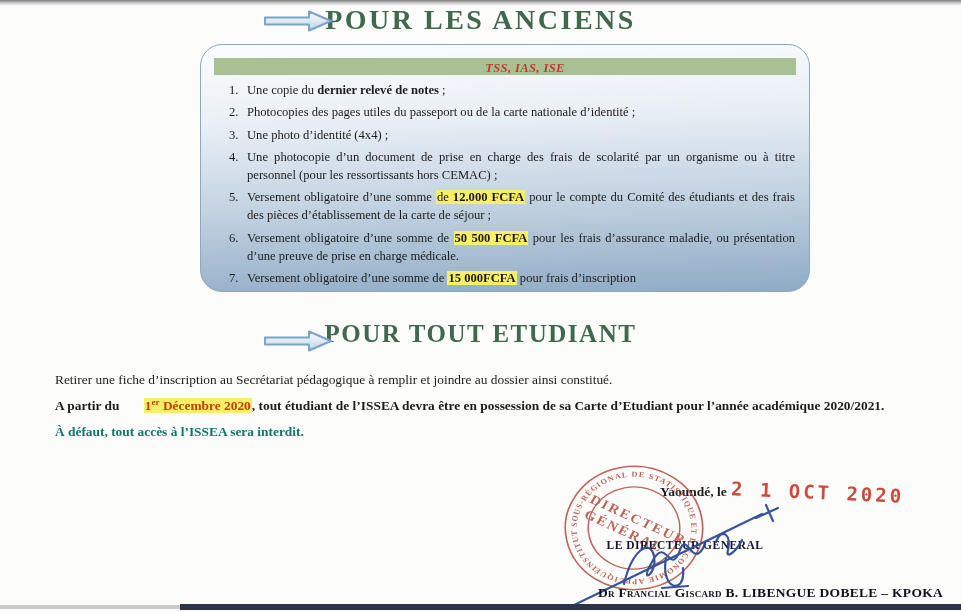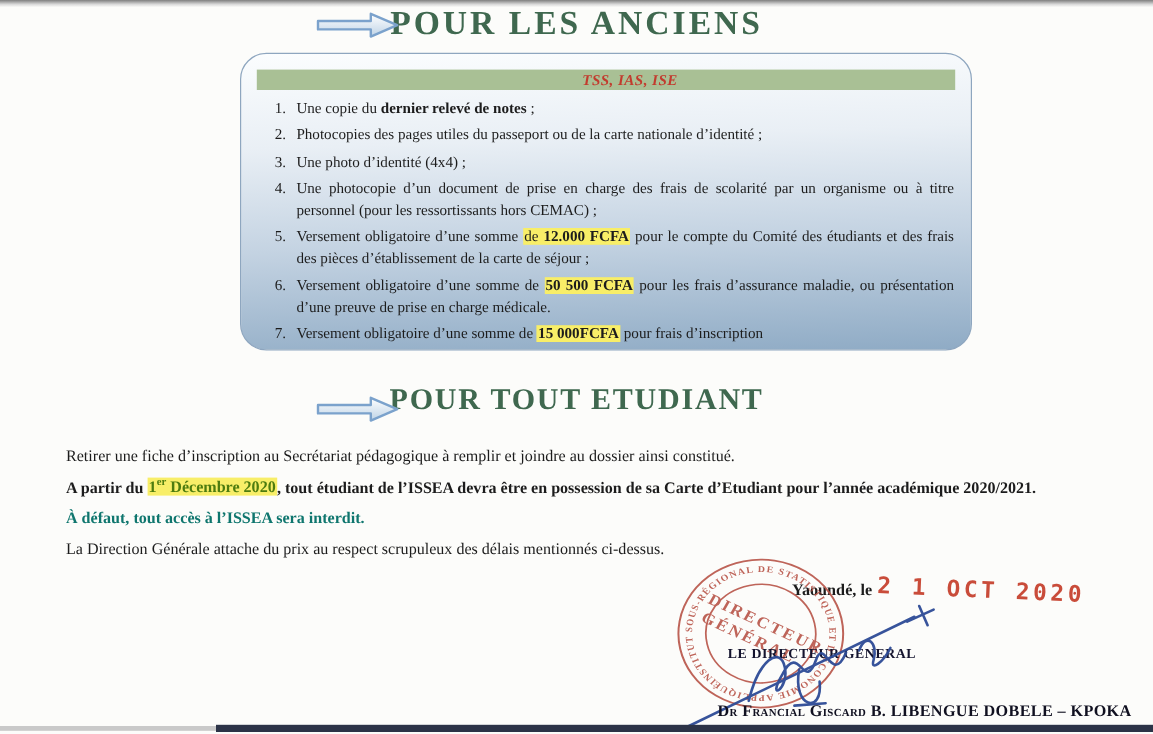--- a/index.html
+++ b/index.html
@@ -43,21 +43,21 @@
   .req-list .num{position:absolute;left:0;top:0;}
   .hl{background:#f8ee68;padding:0 1px;}
   b{font-weight:bold;}
 
   
   .body-text{margin:12px 20px 0 55px;}
   .body-text p{margin:0 0 6.5px 0;font-size:13.4px;line-height:1.45;}
   .p-just{text-align:justify;}
   .p-bold{font-weight:bold;}
   .p-red{color:#0f766e;font-weight:bold;}
-  .date-hl{color:#4d7c0f;}
+  .date-hl{color:#c2410c;margin-left:21px;}
   .date-hl sup{font-size:9px;}
 
   
   .place-line{position:absolute;left:660px;top:484px;font-size:13.5px;font-weight:600;}
   .date-stamp{
     position:absolute;left:731px;top:481px;color:#c94c3a;
     font-family:"DejaVu Sans Mono",monospace;font-weight:bold;font-size:19px;
     letter-spacing:3px;transform:rotate(2.5deg);white-space:nowrap;
   }
   .stamp-svg{position:absolute;left:556px;top:458px;opacity:.92;}
@@ -109,21 +109,20 @@
         <path d="M3 9.5 H47 V3.5 L69 13 L47 22.5 V16.5 H3 Z" fill="url(#ag)" stroke="#7ba2cc" stroke-width="2" stroke-linejoin="round"></path>
       </svg>
     </span>
     <span class="sec-title">POUR TOUT ETUDIANT</span>
   </div>
 
   <div class="body-text">
     <p>Retirer une fiche d’inscription au Secrétariat pédagogique à remplir et joindre au dossier ainsi constitué.</p>
     <p class="p-bold"><span>A partir du </span><span class="hl date-hl"><span>1</span><sup>er</sup><span> Décembre 2020</span></span><span>, tout étudiant de l’ISSEA devra être en possession de sa Carte d’Etudiant pour l’année académique 2020/2021.</span></p>
     <p class="p-red">À défaut, tout accès à l’ISSEA sera interdit.</p>
-    <p>La Direction Générale attache du prix au respect scrupuleux des délais mentionnés ci-dessus.</p>
   </div>
 
   <div class="place-line">Yaoundé, le</div>
   <div class="date-stamp">2 1 OCT 2020</div>
 
   <svg class="stamp-svg" width="156" height="140" viewBox="0 0 150 150" preserveAspectRatio="none">
     <g transform="rotate(-12 75 75)" fill="none" stroke="#b9574b">
       <circle cx="75" cy="75" r="66" stroke-width="1.6"></circle>
       <circle cx="75" cy="75" r="44" stroke-width="1.4"></circle>
     </g>

